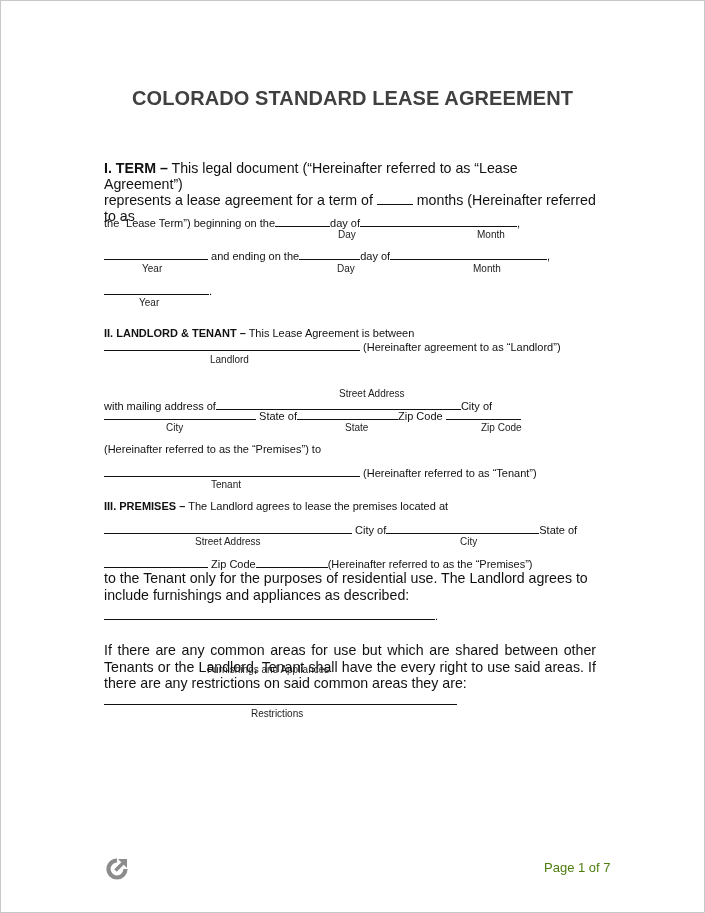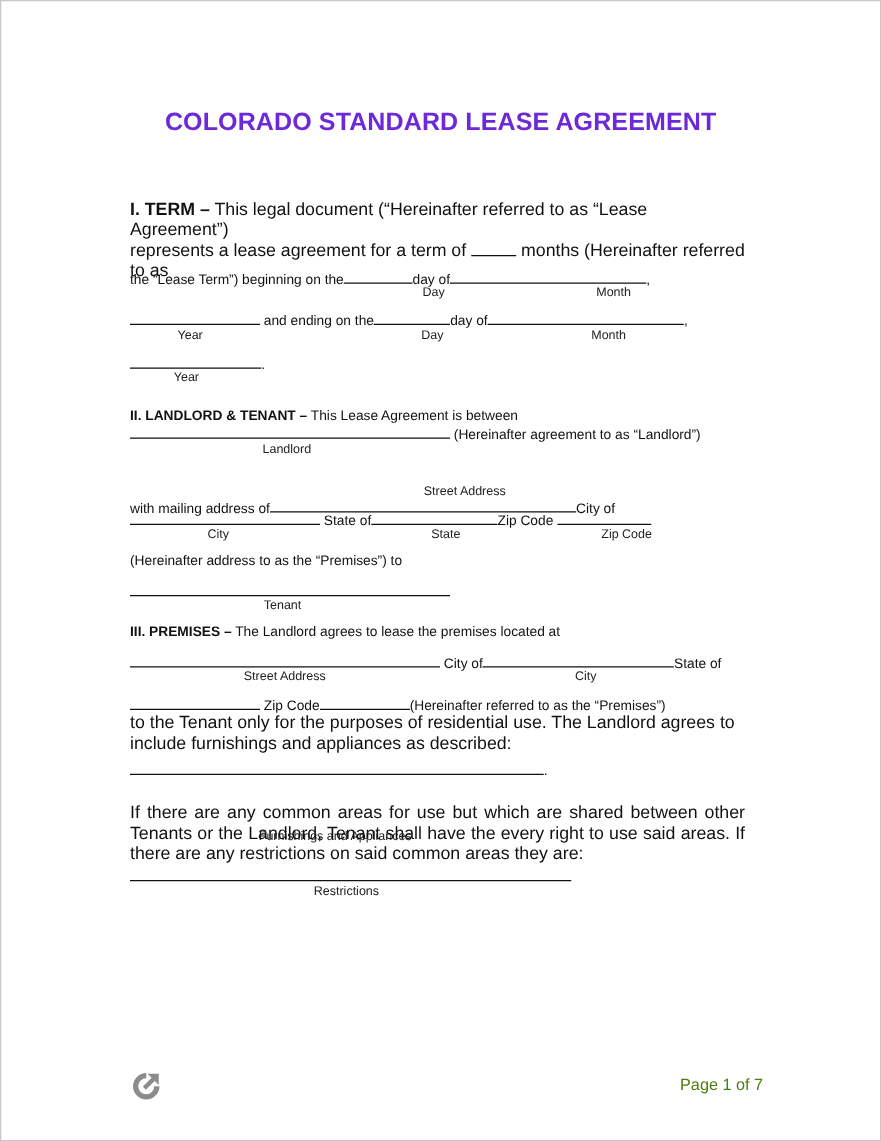--- a/index.html
+++ b/index.html
@@ -1,19 +1,19 @@
 <!DOCTYPE html>
 <html><head>
 <meta charset="utf-8">
 <style>
   html, body { margin:0; padding:0; }
   body { width:705px; height:913px; background:#ffffff; position:relative; overflow:hidden; }
   .page { position:absolute; left:0; top:0; width:703px; height:911px; border:1px solid #c8c8c8; background:#fff; }
   .doc { position:absolute; font-family:"Liberation Sans", sans-serif; color:#111; font-size:14.2px; }
-  .title { position:absolute; left:0; width:705px; top:87px; text-align:center; font-weight:bold; font-size:20px; letter-spacing:0.1px; color:#6d28d9; }
+  .title { position:absolute; left:0; width:705px; top:87px; text-align:center; font-weight:bold; font-size:20px; letter-spacing:0.1px; color:#404040; }
   .line { position:absolute; left:104px; white-space:nowrap; font-size:11px; line-height:16px; }
   .b { font-weight:bold; }
   .blank { display:inline-block; border-bottom:1px solid #111; height:12px; vertical-align:baseline; }
   .cap { position:absolute; font-size:10px; color:#222; white-space:nowrap;text-align:center; }
   .para { position:absolute; left:104px; width:492px; line-height:16.5px; font-size:14.2px; }
   .just { text-align:justify; }
   .footer-page { position:absolute; left:544px; top:860px; font-size:13px; color:#4d7c0f; font-family:"Liberation Sans", sans-serif; }
   .logo { position:absolute; left:105px; top:857px; width:24px; height:24px; }
 </style>
 </head>
@@ -62,24 +62,24 @@
   </div>
   <div class="cap" style="left:339px; top:388px;">Street Address</div>
 
   <div class="line" style="top:407px;">
     <span class="blank" style="width:152px;"></span><span> State of</span><span class="blank" style="width:101px;"></span><span>Zip Code </span><span class="blank" style="width:75px;"></span>
   </div>
   <div class="cap" style="left:166px; top:422px;">City</div>
   <div class="cap" style="left:345px; top:422px;">State</div>
   <div class="cap" style="left:481px; top:422px;">Zip Code</div>
 
-  <div class="line" style="top:441px;">(Hereinafter address to as the “Premises”) to</div>
+  <div class="line" style="top:441px;">(Hereinafter referred to as the “Premises”) to</div>
 
   <div class="line" style="top:464px;">
-    <span class="blank" style="width:256px;"></span>
+    <span class="blank" style="width:256px;"></span><span> (Hereinafter referred to as “Tenant”)</span>
   </div>
   <div class="cap" style="left:211px; top:479px;">Tenant</div>
 
   <div class="line" style="top:498px;">
     <span class="b">III.  PREMISES –</span><span> The Landlord agrees to lease the premises located at</span>
   </div>
 
   <div class="line" style="top:521px;">
     <span class="blank" style="width:248px;"></span><span> City of</span><span class="blank" style="width:153px;"></span><span>State of</span>
   </div>

